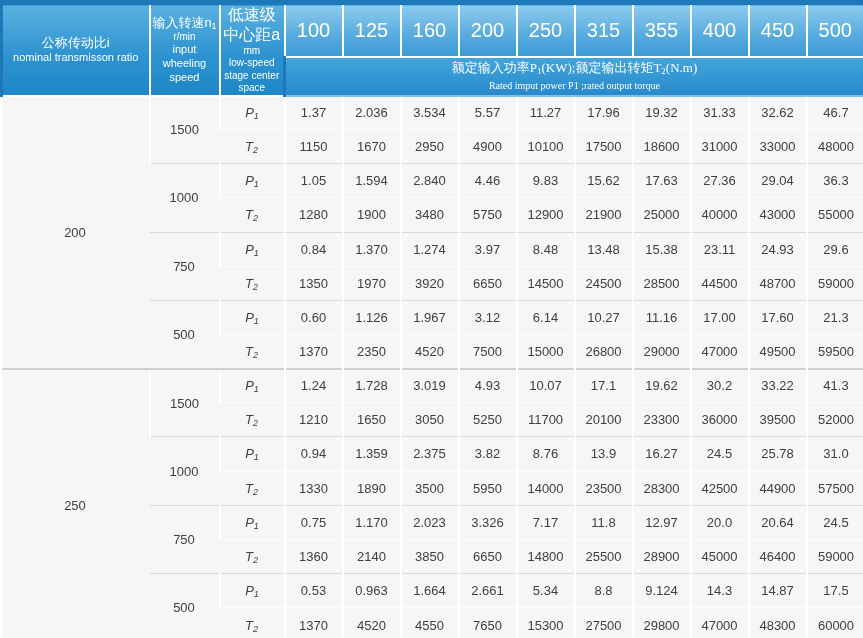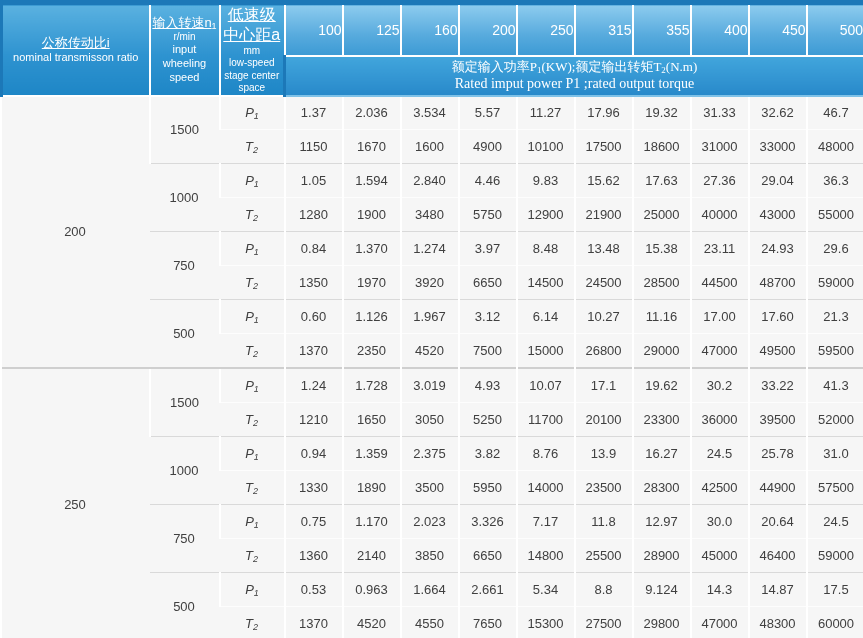--- a/index.html
+++ b/index.html
@@ -23,39 +23,38 @@
     padding:0;
   }
   thead tr.hdr-top th{border-top:5px solid #1c78b8;}
   thead th:first-child{border-left:3px solid #1c78b8;}
   thead th:last-child{border-right:3px solid #1c78b8;}
   th.col-hdr{
     background:linear-gradient(180deg,#5ab1e0 0%,#2e93d0 55%,#1e86c6 100%);
   }
   th.size-hdr{
     background:linear-gradient(180deg,#8ccbee 0%,#57aadd 60%,#3c9ad4 100%);
-    font-size:14px;
-    text-align:right;
+    font-size:20px;
   }
   tr.hdr-top{height:52px;}
   tr.hdr-strip{height:36px;}
   th.strip-hdr{
     background:linear-gradient(180deg,#41a5dc 0%,#2889ca 100%);
     border-left:3px solid #1c78b8;
     border-bottom:2px solid #7fc2e8;
     font-size:13px;
     line-height:1.35;
     font-family:Liberation Serif, serif;
   }
-  .zh-main{font-size:13px;line-height:1.25;display:block;text-decoration:underline;}
+  .zh-main{font-size:13px;line-height:1.25;display:block;}
   .en-sub{font-size:11px;line-height:1.25;display:block;}
   .unit-sub{font-size:10px;line-height:1.2;display:block;}
   th.center-col .zh-main{font-size:16px;}
   th.center-col .en-sub{font-size:10px;}
-  .strip-en{font-size:14px;}
+  .strip-en{font-size:10px;}
   sub{font-size:9px;vertical-align:-2px;line-height:0;}
   
   tbody td{
     background:#f6f6f6;
     color:#404040;
     font-size:13px;
     text-align:center;
     vertical-align:middle;
     border-left:2px solid #ffffff;
     border-top:1px solid #fdfdfd;
@@ -135,21 +134,21 @@
         <td>17.96</td>
         <td>19.32</td>
         <td>31.33</td>
         <td>32.62</td>
         <td>46.7</td>
       </tr>
       <tr>
         <td class="label-cell"><span>T</span><sub>2</sub></td>
         <td>1150</td>
         <td>1670</td>
-        <td>1600</td>
+        <td>2950</td>
         <td>4900</td>
         <td>10100</td>
         <td>17500</td>
         <td>18600</td>
         <td>31000</td>
         <td>33000</td>
         <td>48000</td>
       </tr>
       <tr class="block-start">
         <td rowspan="2">1000</td>
@@ -290,21 +289,21 @@
       <tr class="block-start">
         <td rowspan="2">750</td>
         <td class="label-cell"><span>P</span><sub>1</sub></td>
         <td>0.75</td>
         <td>1.170</td>
         <td>2.023</td>
         <td>3.326</td>
         <td>7.17</td>
         <td>11.8</td>
         <td>12.97</td>
-        <td>30.0</td>
+        <td>20.0</td>
         <td>20.64</td>
         <td>24.5</td>
       </tr>
       <tr>
         <td class="label-cell"><span>T</span><sub>2</sub></td>
         <td>1360</td>
         <td>2140</td>
         <td>3850</td>
         <td>6650</td>
         <td>14800</td>

